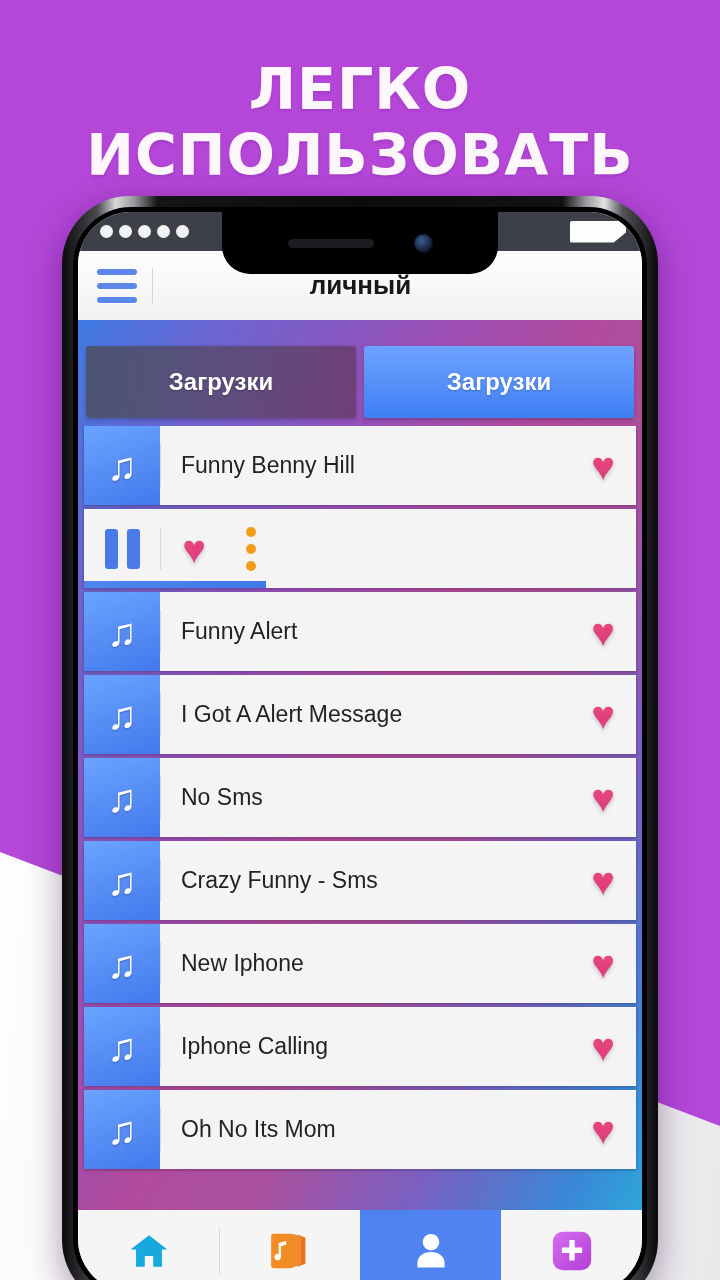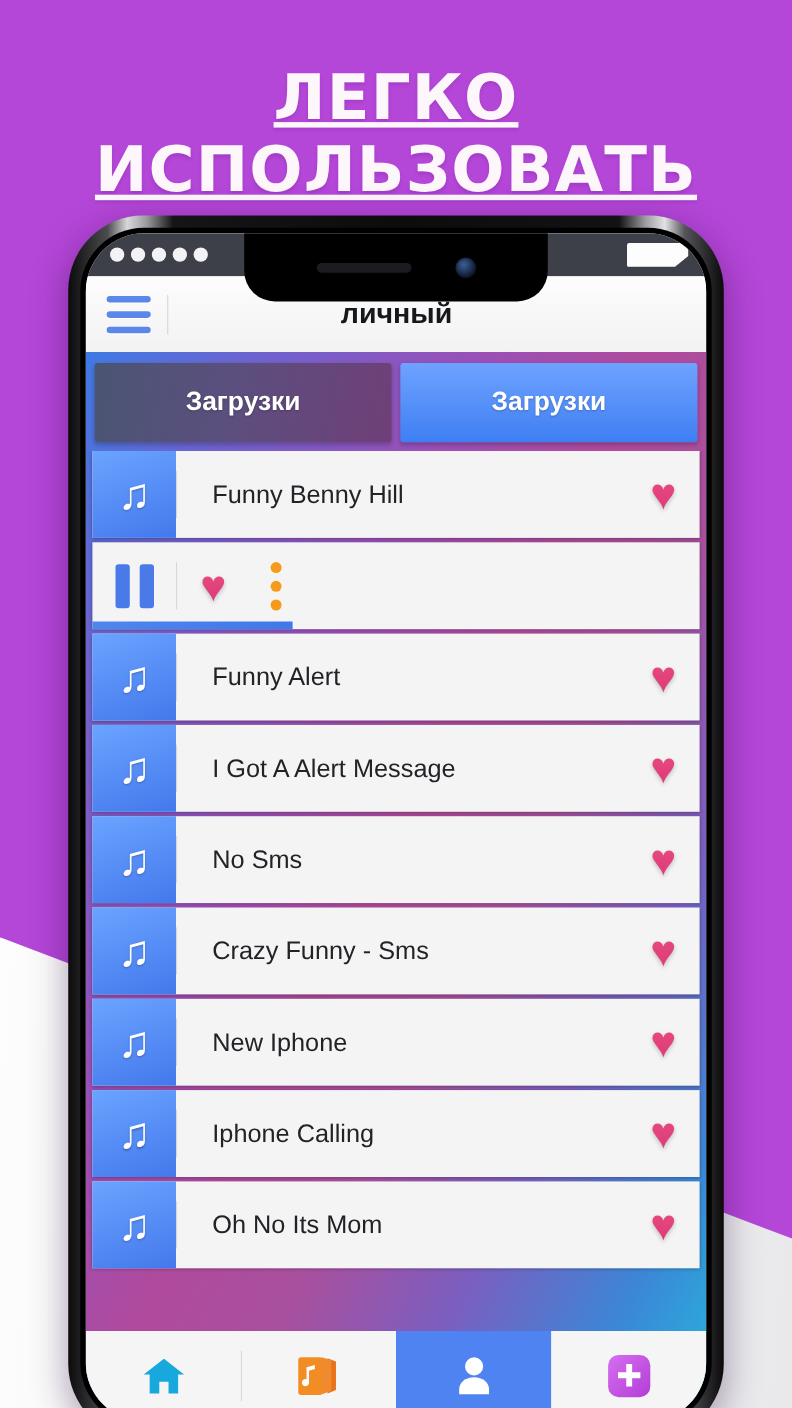--- a/index.html
+++ b/index.html
@@ -21,21 +21,20 @@
   
   #headline {
     position:absolute; top:56px; left:0; width:720px;
     text-align:center;
     font-family:"DejaVu Sans", sans-serif;
     font-weight:700;
     font-size:57px;
     letter-spacing:1px;
     color:#fdf7fb;
     text-shadow:0 2px 3px rgba(90,20,120,.18);
-    text-decoration:underline;
   }
 
   
   #phone {
     position:absolute;
     left:62px; top:196px;
     width:596px; height:1112px;
     border-radius:68px;
     background:linear-gradient(90deg,#0b0b0c 0%,#4c4c50 6%,#d8d8da 9%,#9a9a9e 12%,#151517 16%,#0c0c0d 50%,#121214 84%,#9c9ca0 88%,#e2e2e4 91%,#55555a 94%,#0a0a0b 100%);
     box-shadow:0 10px 34px rgba(40,0,60,.38);
@@ -115,21 +114,21 @@
         #b04a9c 48%,
         #a8509e 60%,
         #7a5fc0 74%,
         #3c86d6 88%,
         #25b6dd 100%);
     display:flex; flex-direction:column;
     overflow:hidden;
   }
 
   
-  #tabs { display:flex; gap:8px; padding:10px 8px 8px 8px; flex:0 0 auto; }
+  #tabs { display:flex; gap:8px; padding:10px 8px 8px 8px; flex:0 0 auto;margin-top:16px; }
   .tab {
     flex:1; height:72px;
     display:flex; align-items:center; justify-content:center;
     font-size:24px; font-weight:700; color:#ffffff;
     border-radius:3px;
     cursor:pointer;
     box-shadow:0 2px 4px rgba(0,0,0,.22);
     text-shadow:0 1px 2px rgba(0,0,0,.25);
   }
   .tab.inactive { background:linear-gradient(100deg,#4a5572 0%,#5b4f7e 45%,#6f3f78 100%); }
@@ -154,21 +153,21 @@
   .row.playing .row-icon { background:transparent; }
   .note {
     color:#ffffff; font-size:40px; line-height:1;
     text-shadow:0 1px 2px rgba(0,0,0,.25);
   }
   .pause-icon { display:flex; gap:9px; }
   .pause-icon i { display:block; width:13px; height:40px; border-radius:3px; background:#4a7ae8; }
   .row-divider { width:1px; background:#d8d8dc; margin:18px 0; }
   .row-label {
     flex:1; display:flex; align-items:center;
-    padding-left:32px;
+    padding-left:20px;
     font-size:23px; color:#222326;
   }
   .heart {
     width:66px; flex:0 0 66px;
     display:flex; align-items:center; justify-content:center;
     font-size:40px; line-height:1;
     background:linear-gradient(180deg,#ef5a7e 0%,#d62b7a 100%);
     -webkit-background-clip:text; background-clip:text; color:transparent;
     filter:drop-shadow(0 2px 2px rgba(0,0,0,.22));
     cursor:pointer;

